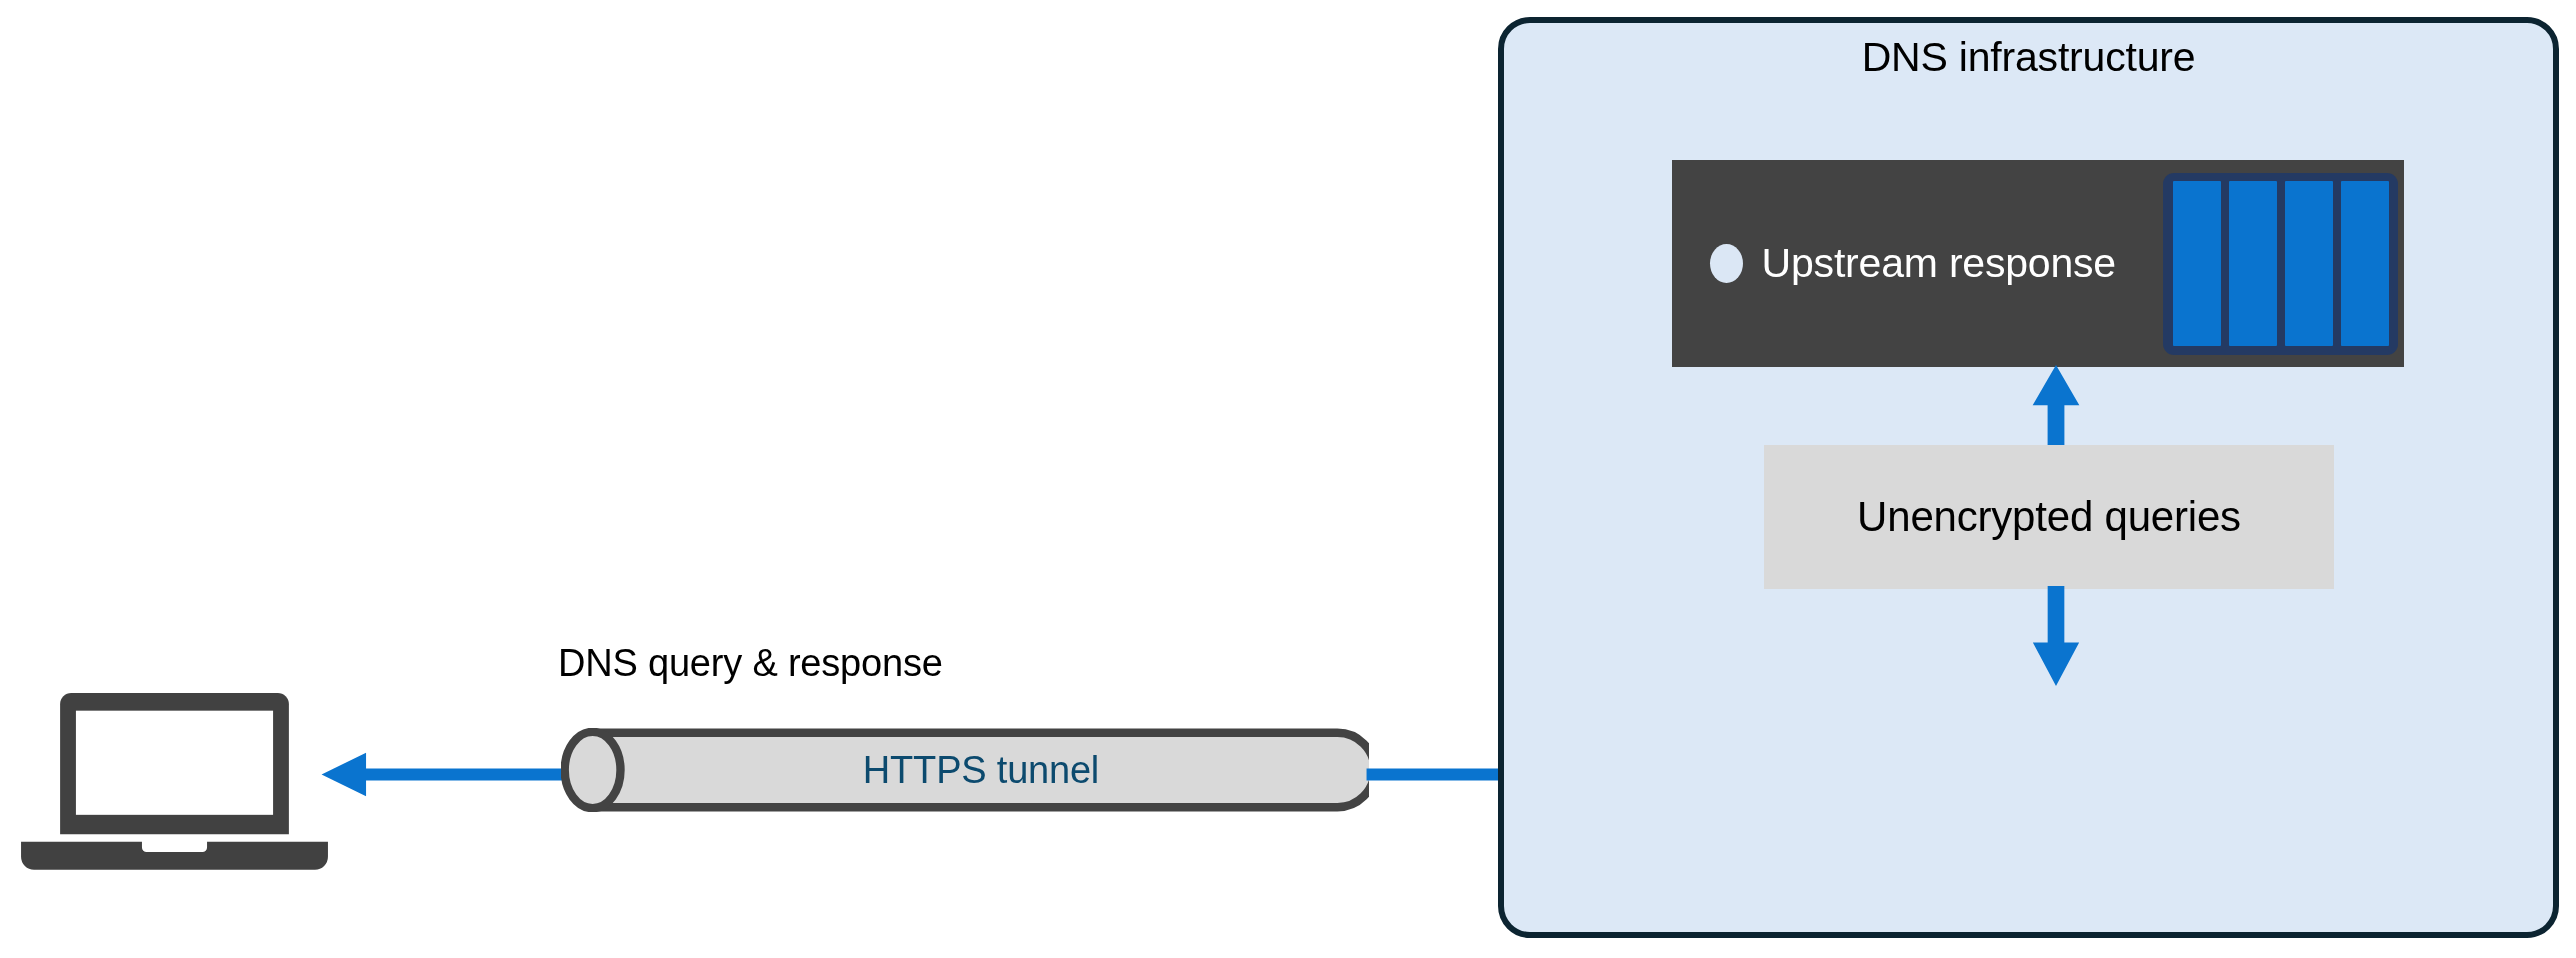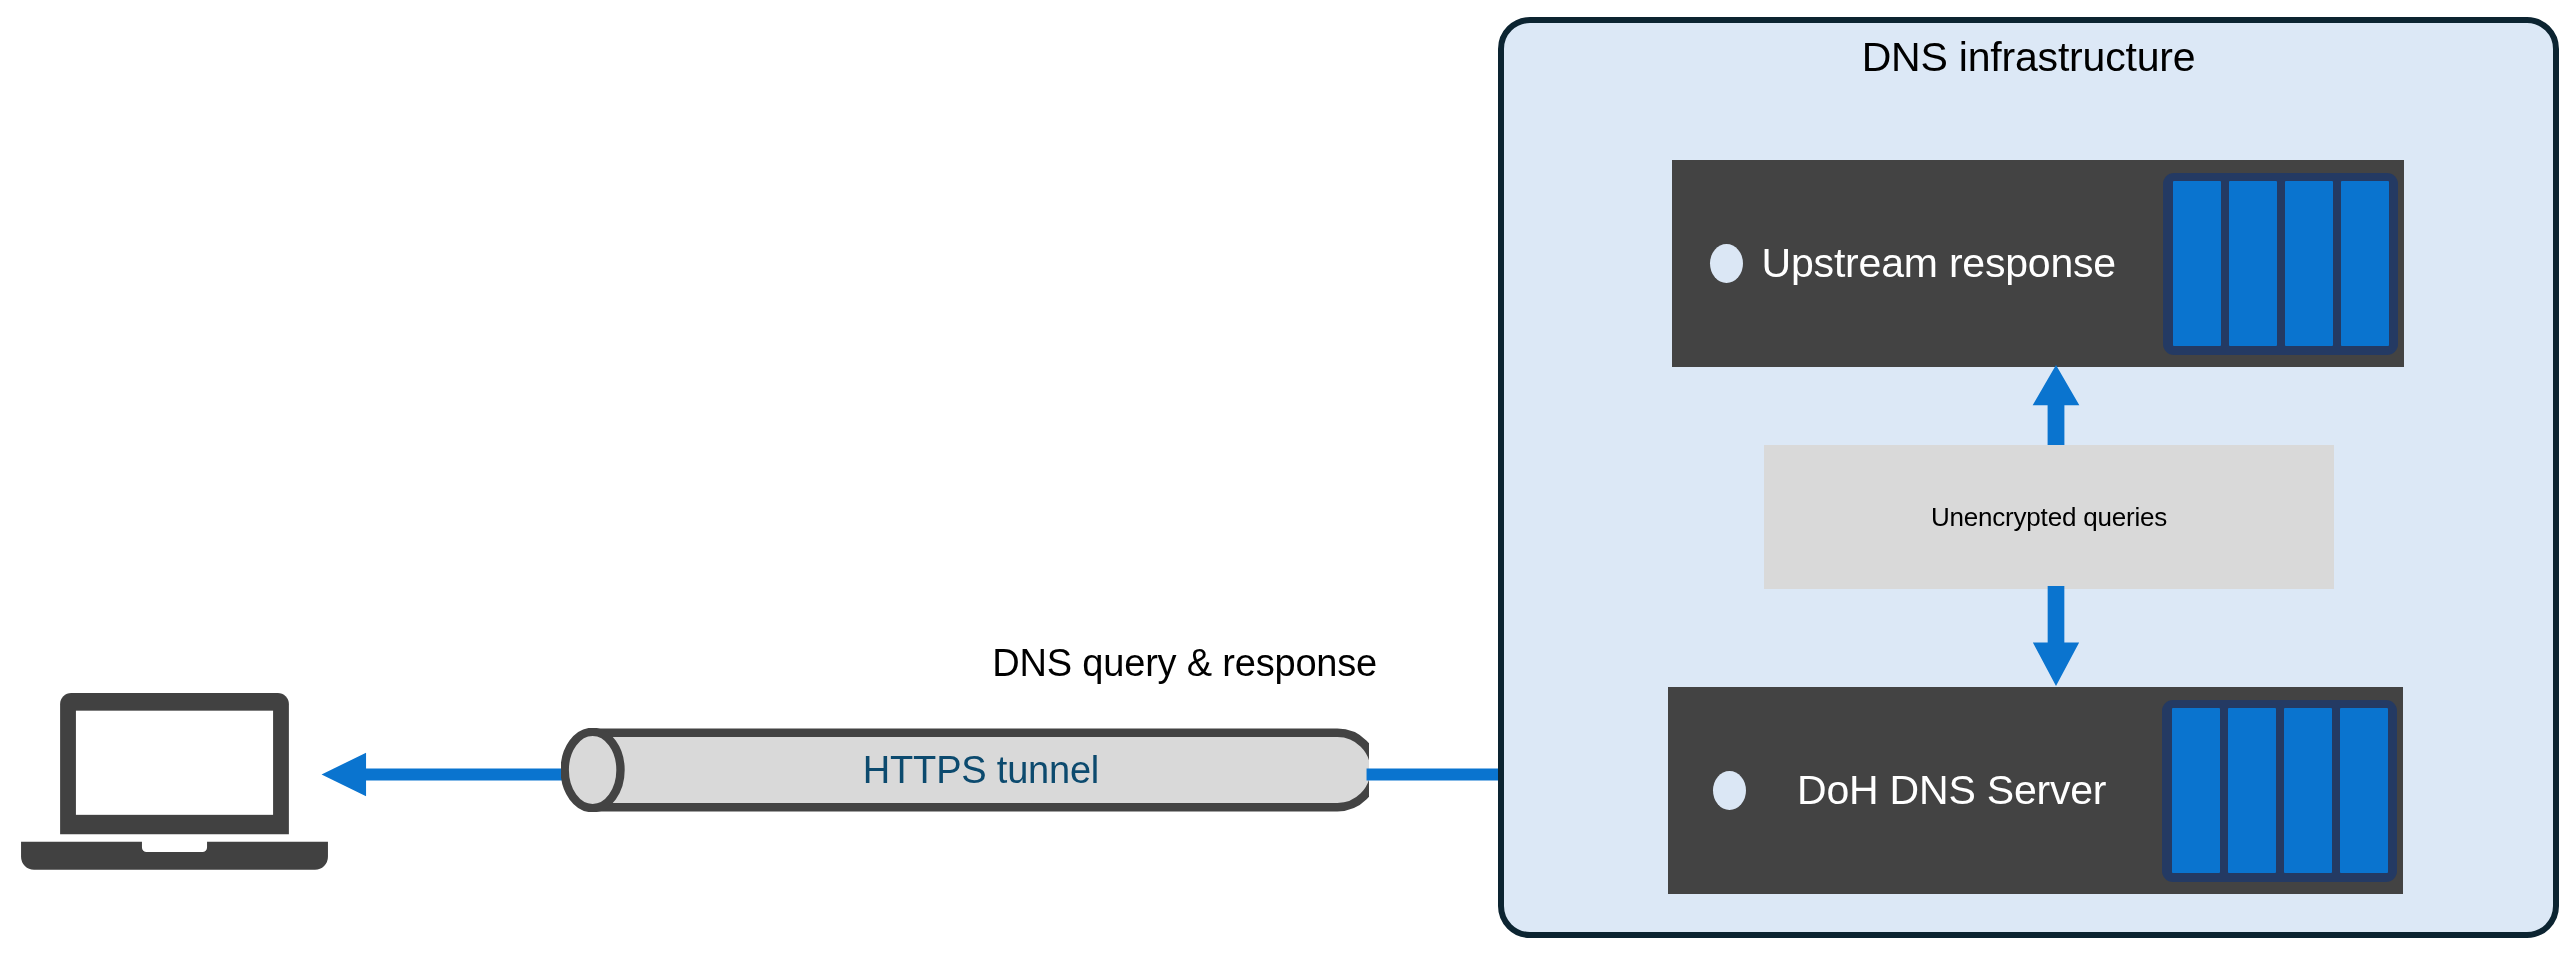--- a/index.html
+++ b/index.html
@@ -104,21 +104,21 @@
     left: 1764px;
     top: 445px;
     width: 570px;
     height: 144px;
     background: #d9d9d9;
     display: flex;
     align-items: center;
     justify-content: center;
   }
   #unencrypted-queries-label {
-    font-size: 26px;
+    font-size: 42px;
     color: #000000;
     white-space: nowrap;
     letter-spacing: -0.2px;
   }
 
   
   .v-arrow { left: 2028px; width: 56px; }
   #arrow-up-to-resolver   { top: 365px; height: 84px; }
   #arrow-down-to-doh      { top: 586px; height: 100px; }
 
@@ -149,21 +149,21 @@
     color: #0c4a6e;
     white-space: nowrap;
     letter-spacing: -0.2px;
     padding-left: 32px;
     box-sizing: border-box;
   }
   #dns-query-response-label {
     left: 558px;
     top: 642px;
     width: 819px;
-    text-align: right;
+    text-align: left;
     font-size: 38px;
     color: #000000;
     white-space: nowrap;
     letter-spacing: -0.2px;
   }
 
   
   #arrow-tunnel-to-laptop {
     left: 321px;
     top: 749px;
@@ -227,25 +227,15 @@
   </svg>
 
   <div class="abs" id="unencrypted-queries-box">
     <span id="unencrypted-queries-label">Unencrypted queries</span>
   </div>
 
   <svg class="abs v-arrow" id="arrow-down-to-doh" viewBox="0 0 60 108">
     <path d="M30 108 L55 61 H39 V0 H21 V61 H5 Z" fill="#0a74cf"></path>
   </svg>
 
-  <div class="abs server-box" id="doh-server-box">
-    <span class="server-status-dot"></span>
-    <span class="server-label">DoH DNS Server</span>
-    <span class="drive-bays">
-      <i class="drive-bay"></i>
-      <i class="drive-bay"></i>
-      <i class="drive-bay"></i>
-      <i class="drive-bay"></i>
-    </span>
-  </div>
 
 </div>
 
 
 </body></html>

